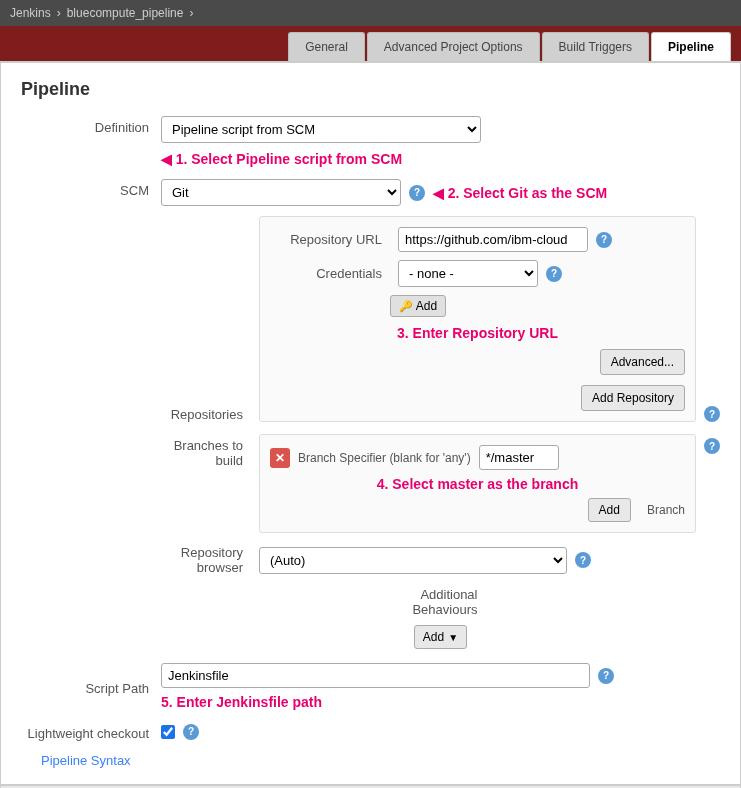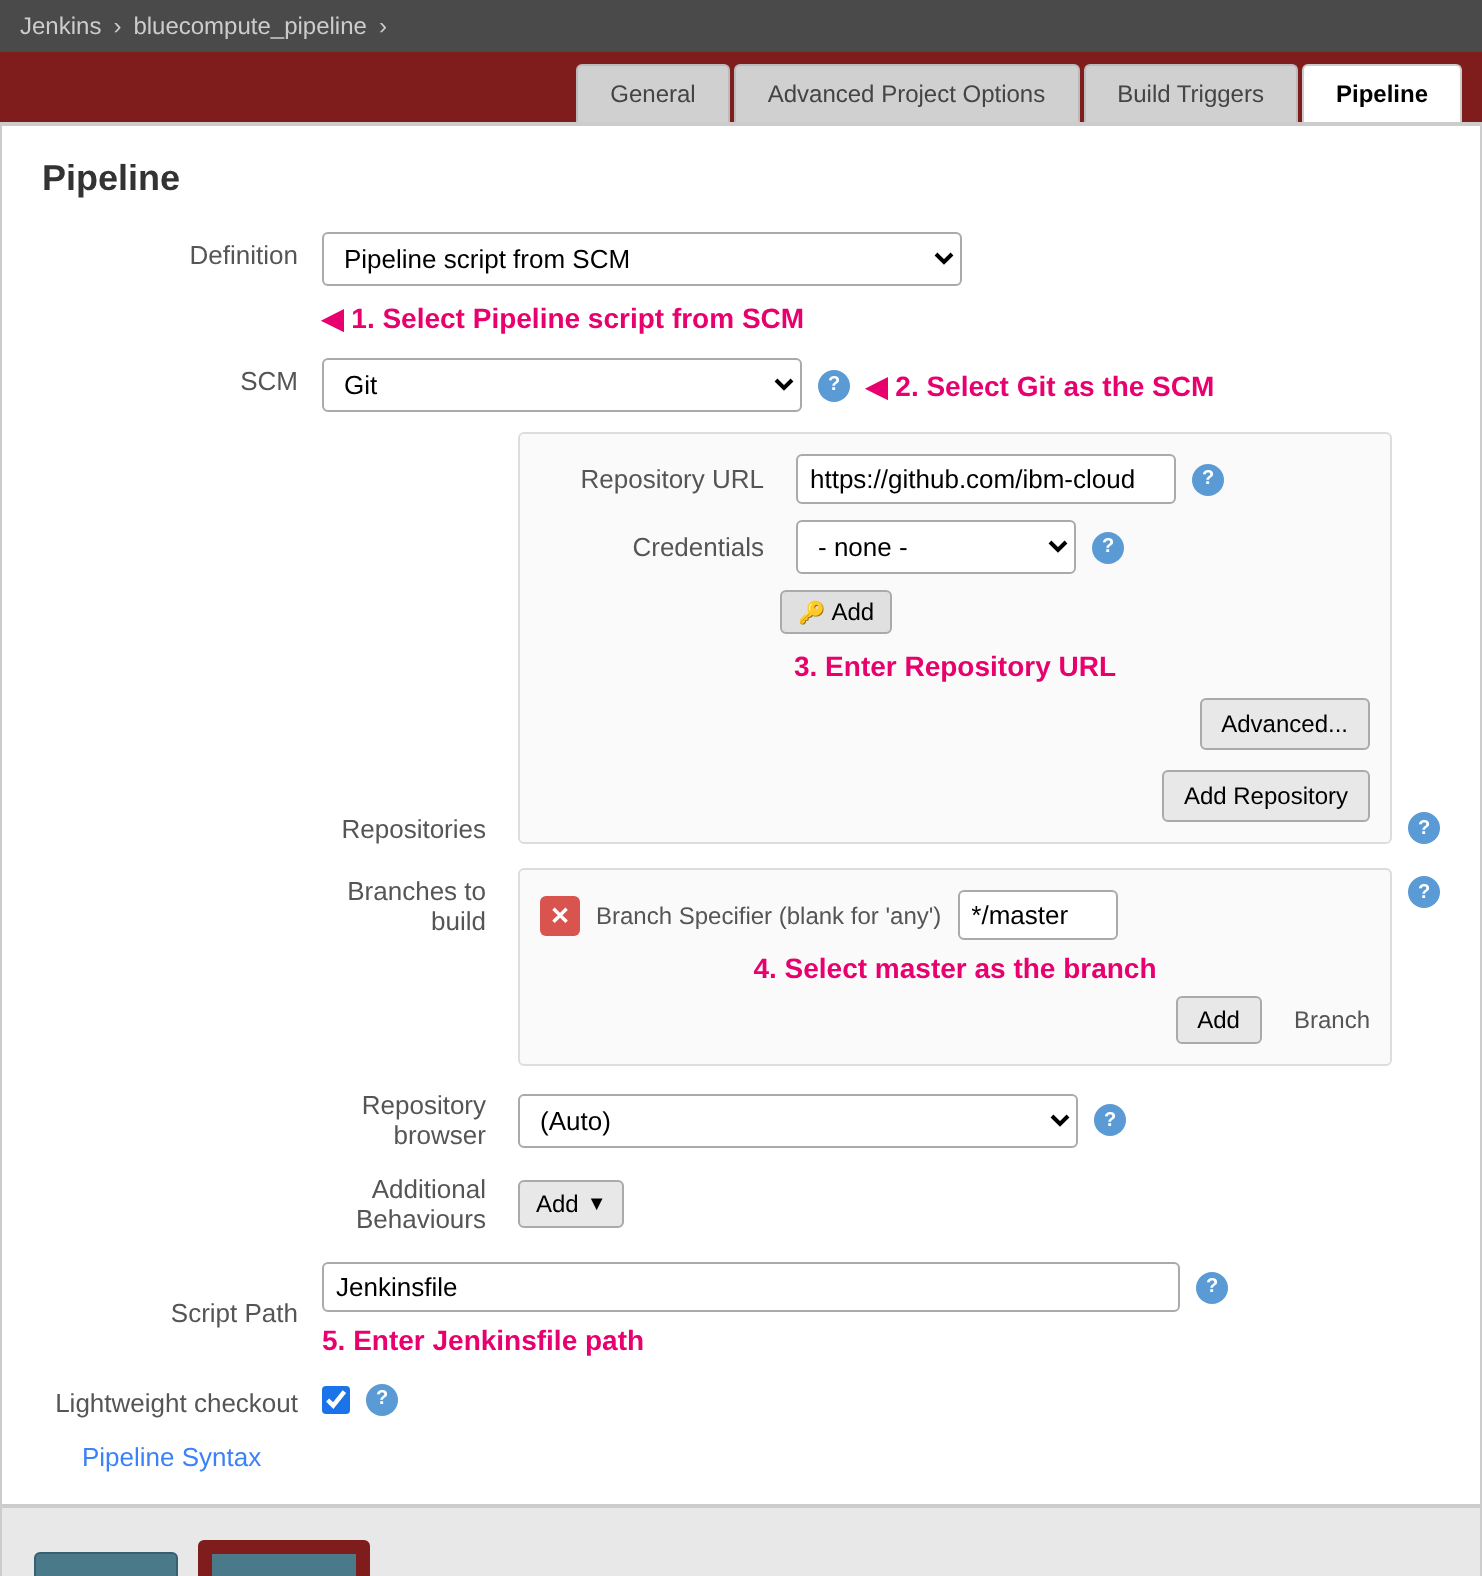--- a/index.html
+++ b/index.html
@@ -396,27 +396,27 @@
               <button class="btn-add-branch">Add</button>
               <span style="font-size:12px; color:#555;">Branch</span>
             </div>
           </div>
         </div>
         <span class="help-icon" style="margin-top:4px;">?</span>
       </div>
 
       <div style="margin-top:12px; display:flex; align-items:center; gap:8px;">
         <div style="width:90px; text-align:right; padding-right:8px; color:#555; font-size:13px;">Repository browser</div>
-        <select style="width:280px;">
+        <select style="width:308px;">
           <option>(Auto)</option>
         </select>
         <span class="help-icon">?</span>
       </div>
 
-      <div style="margin-top:12px; display:flex; align-items:center; gap:8px;">
+      <div style="margin-top:12px; display:flex; align-items:center; gap:8px;flex-direction:column;">
         <div style="width:90px; text-align:right; padding-right:8px; color:#555; font-size:13px;">Additional Behaviours</div>
         <button style="background:#e8e8e8; border:1px solid #aaa; border-radius:3px; padding:4px 8px; font-size:12px; cursor:pointer; display:flex; align-items:center; gap:4px;">
           <span>Add</span>
           <span style="font-size:10px;">▼</span>
         </button>
       </div>
 
     </div>
   </div>
 

